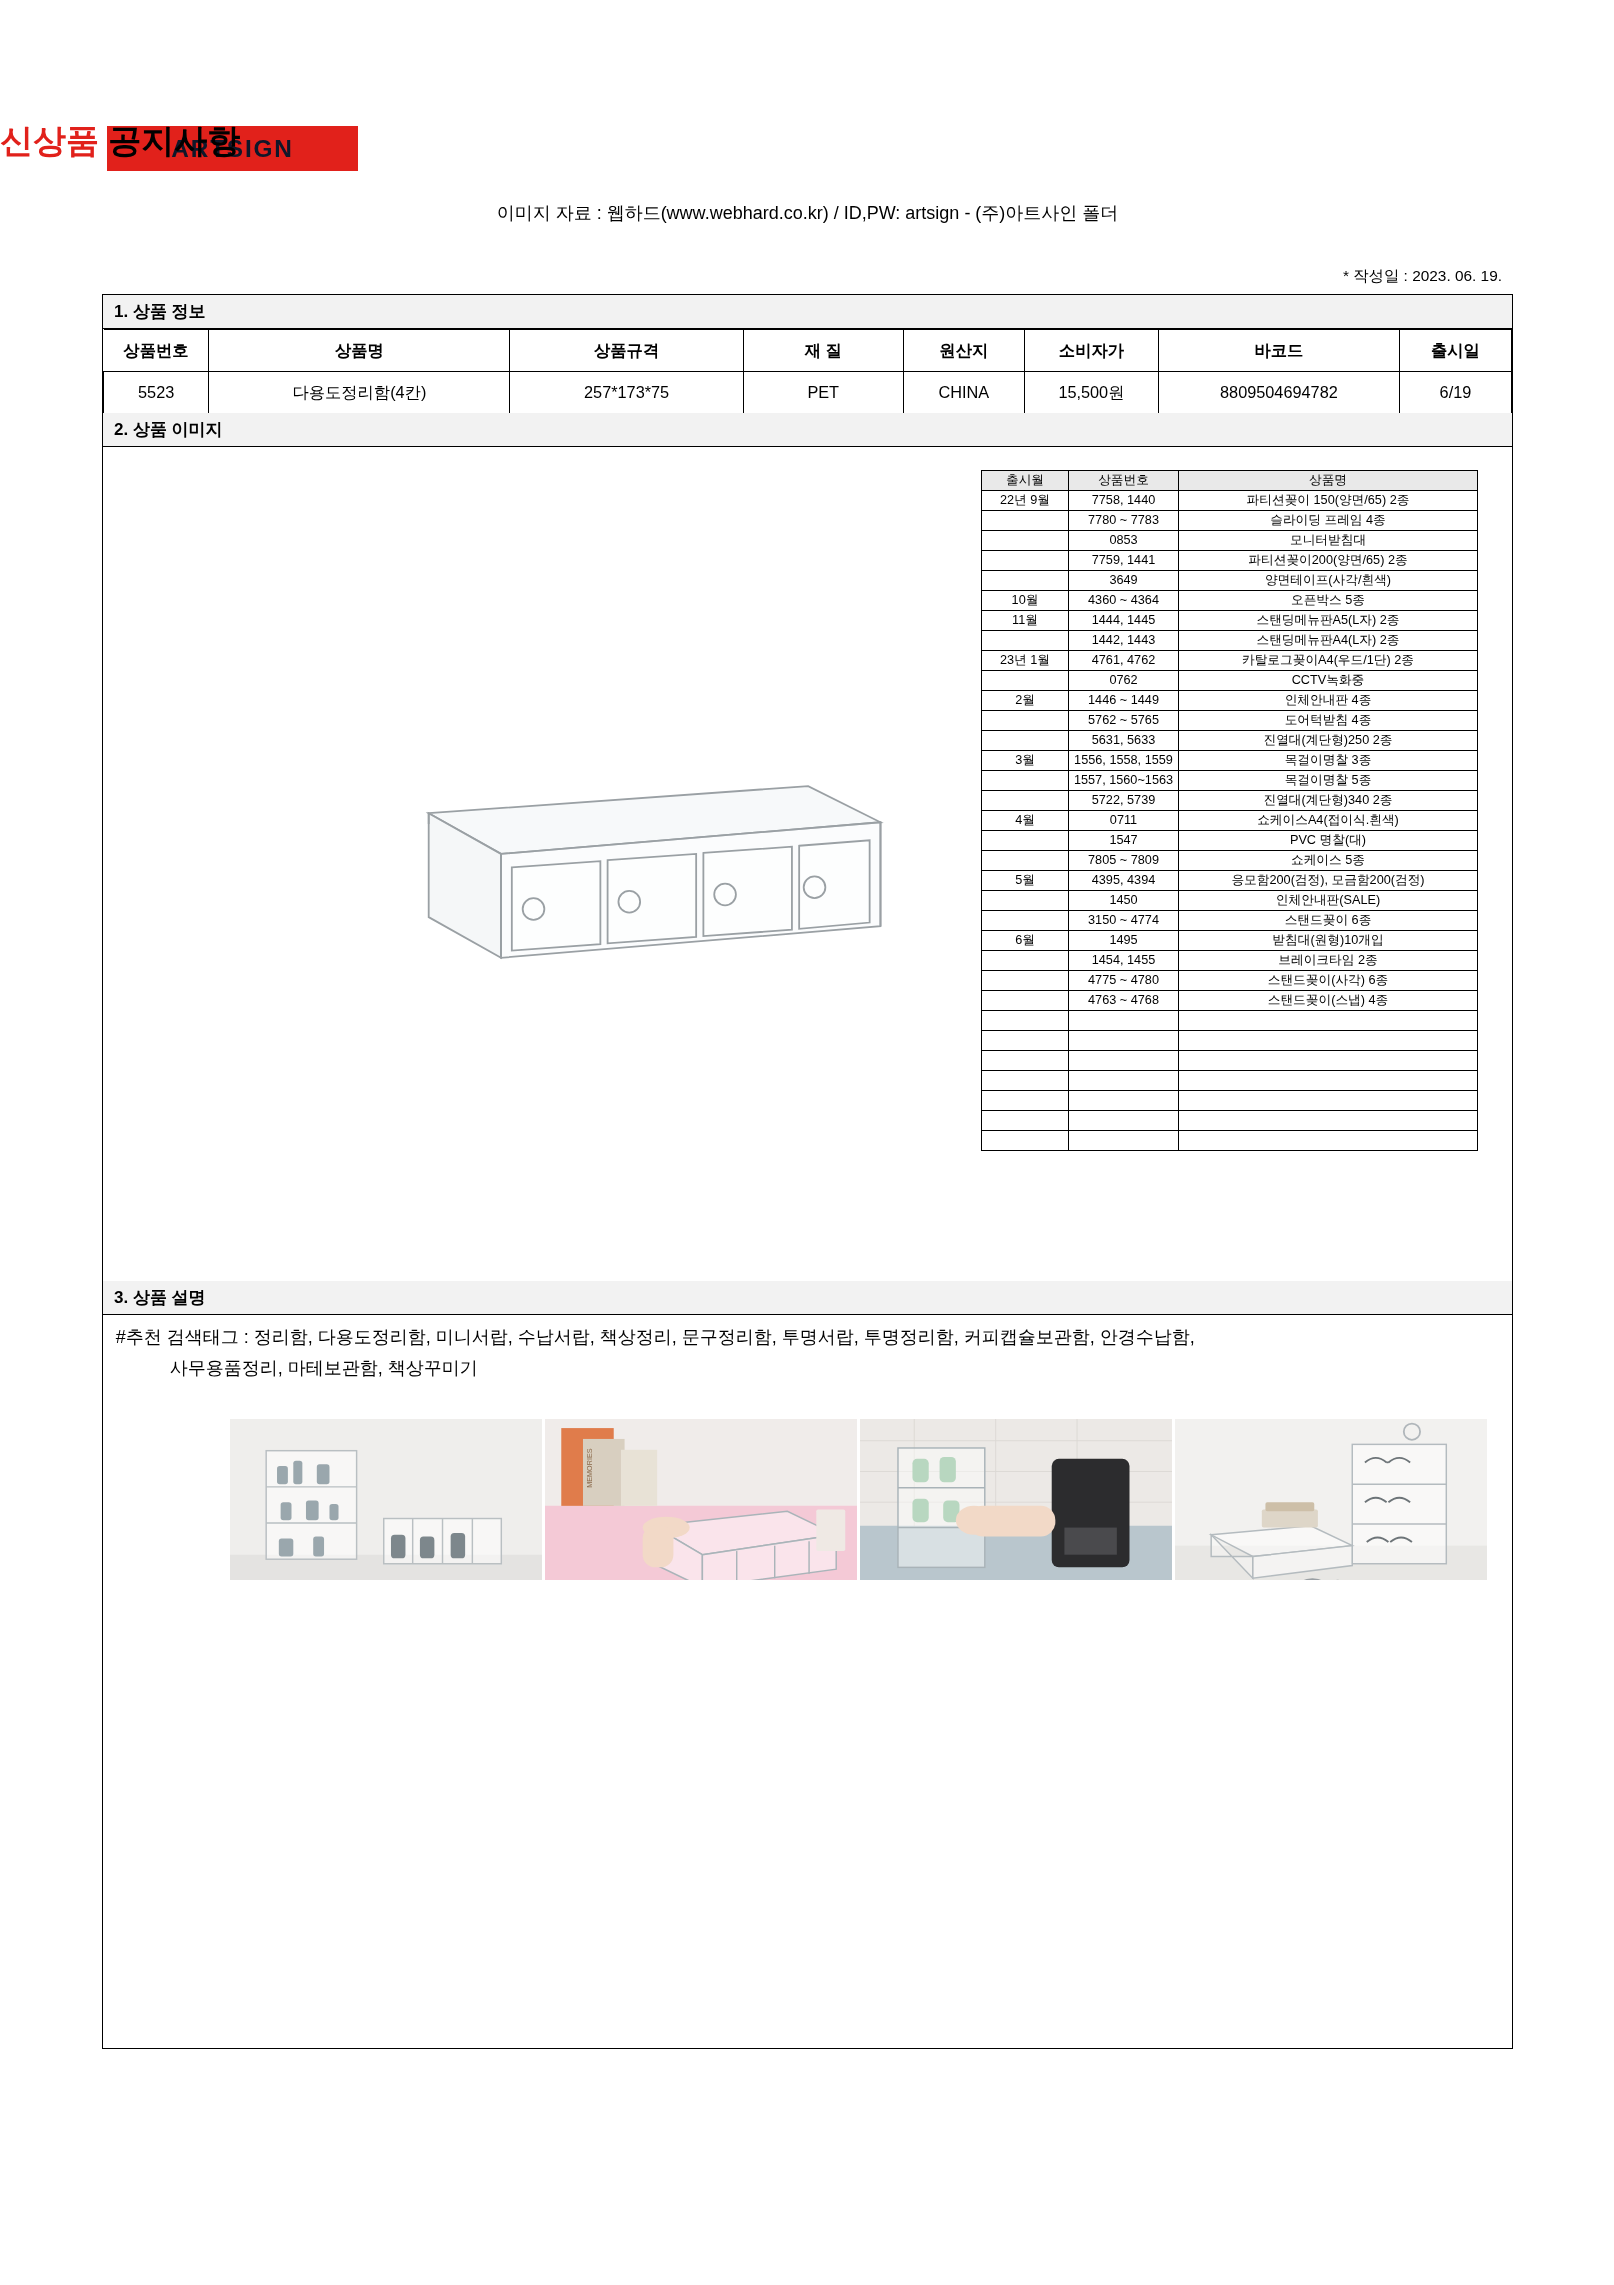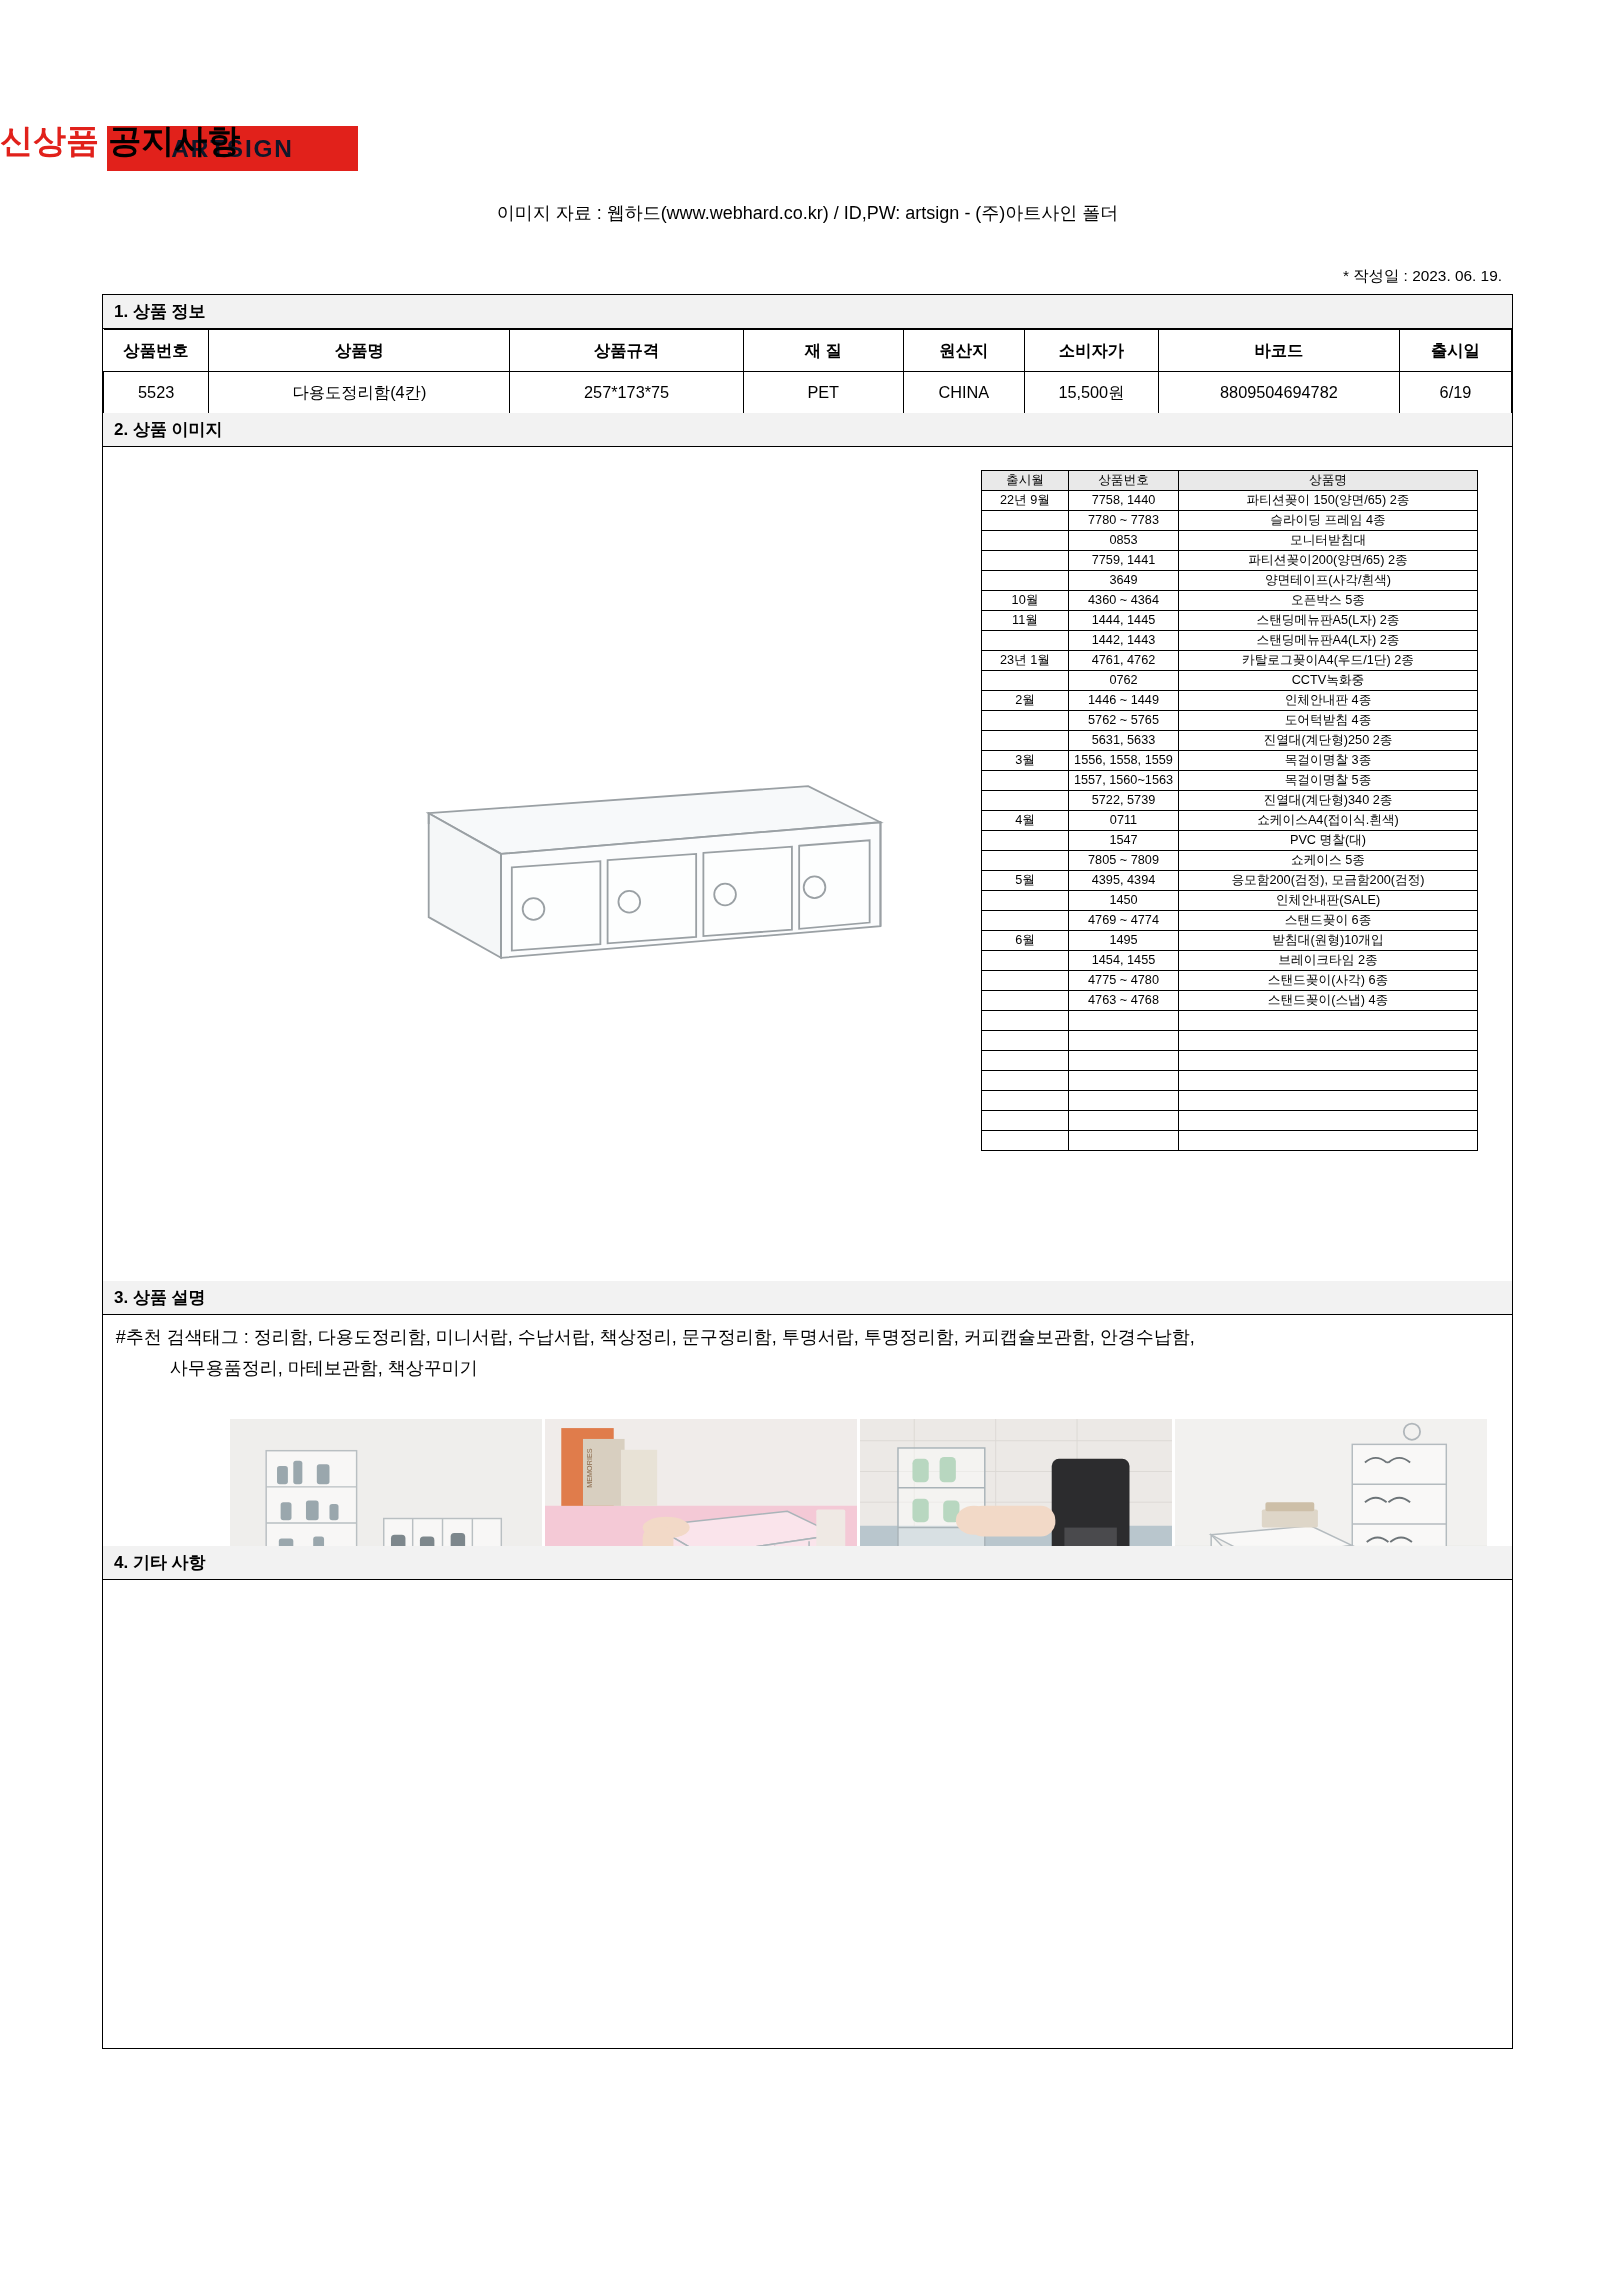--- a/index.html
+++ b/index.html
@@ -357,21 +357,21 @@
               <td class="c-code">4395, 4394</td>
               <td class="c-name">응모함200(검정), 모금함200(검정)</td>
             </tr>
             <tr>
               <td class="c-month"></td>
               <td class="c-code">1450</td>
               <td class="c-name">인체안내판(SALE)</td>
             </tr>
             <tr>
               <td class="c-month"></td>
-              <td class="c-code">4769 ~ 4774</td>
+              <td class="c-code">3150 ~ 4774</td>
               <td class="c-name">스탠드꽂이 6종</td>
             </tr>
             <tr>
               <td class="c-month">6월</td>
               <td class="c-code">1495</td>
               <td class="c-name">받침대(원형)10개입</td>
             </tr>
             <tr>
               <td class="c-month"></td>
               <td class="c-code">1454, 1455</td>
@@ -552,18 +552,17 @@
           </g>
           <g fill="#ded6c8">
             <rect x="96" y="100" width="62" height="20" rx="2"></rect>
             <rect x="100" y="92" width="54" height="10" rx="2" fill="#cdbfa8"></rect>
           </g>
           <circle cx="262" cy="14" r="9" fill="none" stroke="#b0b6ba" stroke-width="2"></circle>
         </svg>
       </div>
     </div>
 
-    <div class="sect-band" id="band4">4. 기타 사항</div>
     <div class="etc-box"></div>
   </div>
 
 </div>
 
 
 </body></html>

